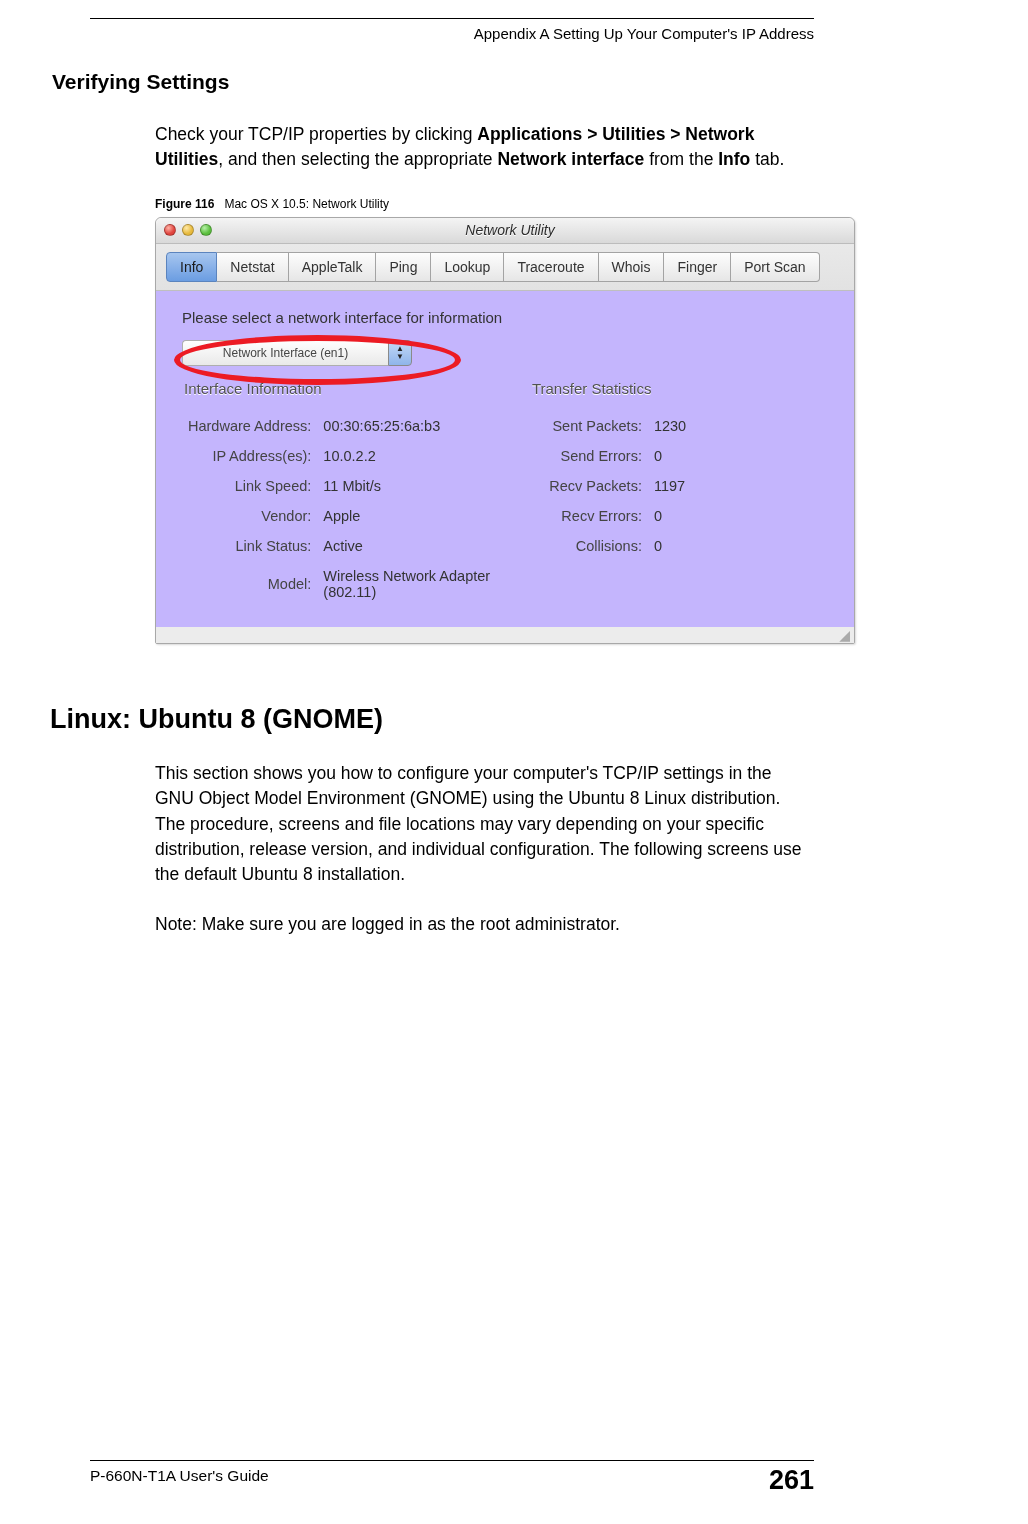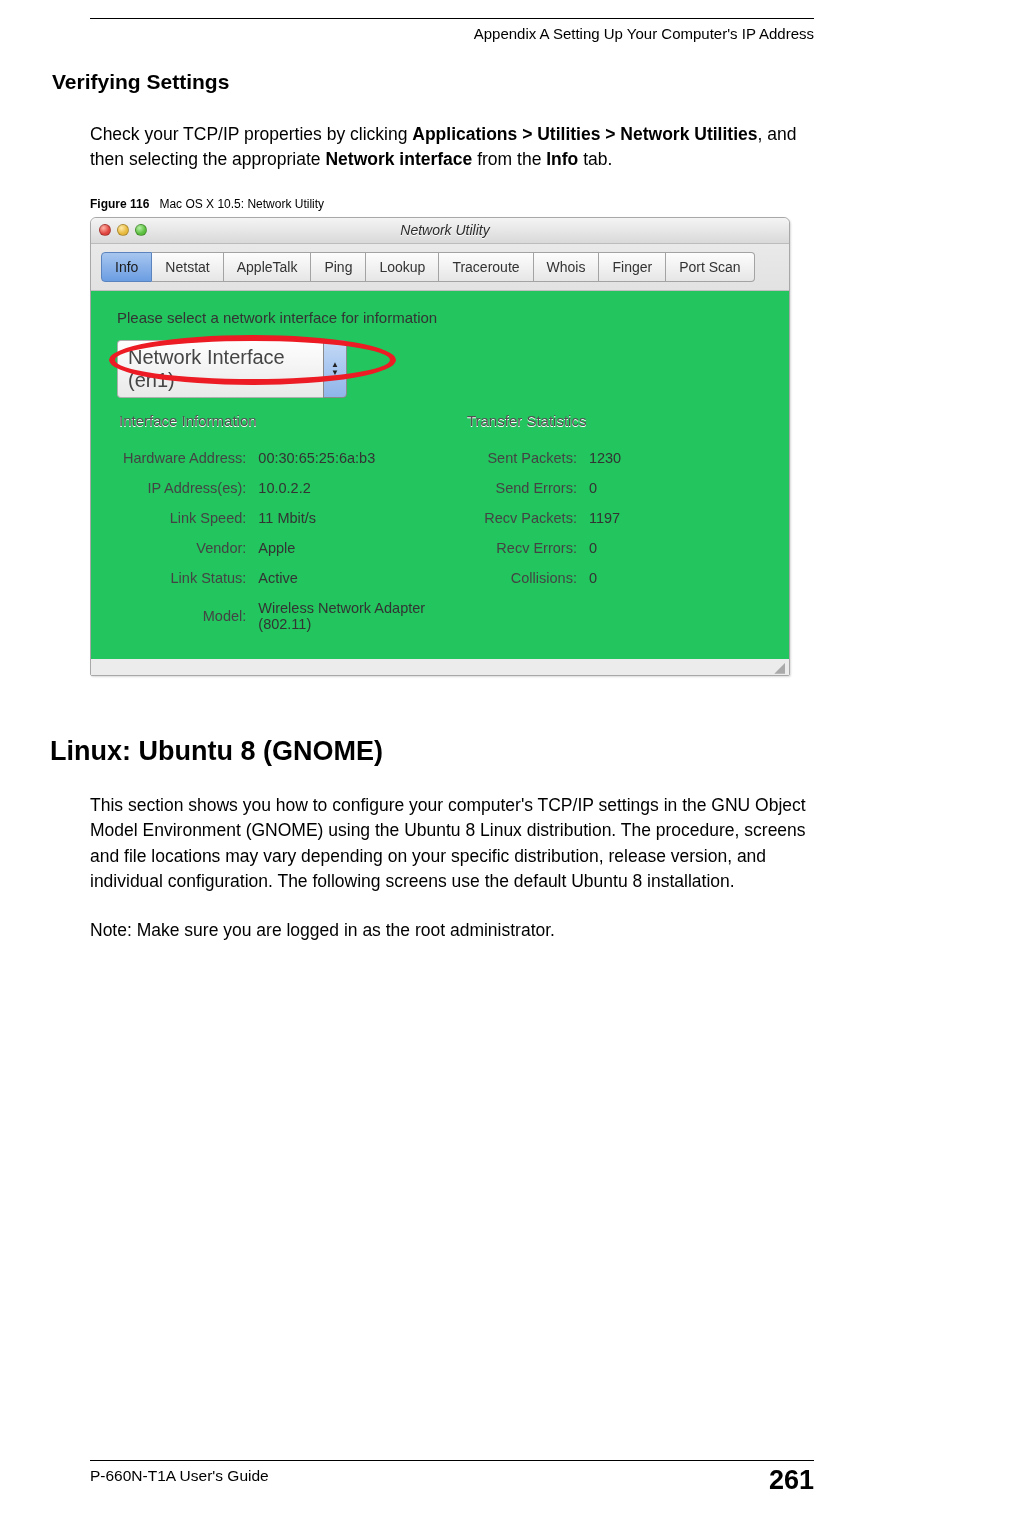--- a/index.html
+++ b/index.html
@@ -24,21 +24,21 @@
   .hdr-text {
     text-align: right;
     font-size: 15px;
     margin-bottom: 28px;
   }
   h2.verifying {
     font-size: 21px;
     font-weight: bold;
     margin: 0 0 28px -38px;
   }
-  .body-indent { }
+  .body-indent { margin-left: 65px; }
   p.para1 {
     font-size: 17.5px;
     line-height: 1.45;
     margin: 0 0 24px 0;
   }
   p.fig-cap {
     font-size: 12px;
     margin: 0 0 6px 0;
   }
   p.fig-cap .fb { font-weight: bold; }
@@ -95,21 +95,21 @@
   .seg-btn:first-child{ border-radius:4px 0 0 4px;}
   .seg-btn:last-child{ border-radius:0 4px 4px 0;}
   .seg-btn.active{
     background:linear-gradient(#a7c6ef,#6b9de2);
     color:#1b1b1b;
     border-color:#5b84be;
   }
   .seg-shadow{height:8px;}
 
   .winbody {
-    background:#22c55e;
+    background:#c4b5fd;
     padding: 18px 26px 20px 26px;
     position:relative;
   }
   .prompt {
     font-size:15px;
     color:#333;
     margin-bottom:14px;
   }
   .iface-select {
     position:relative;
@@ -117,22 +117,23 @@
     margin-bottom:14px;
     display:flex;
   }
   .iface-select .selbox{
     flex:1;
     border:1px solid #aeaeae;
     border-right:none;
     background:linear-gradient(#fefefe,#e9e9e9);
     border-radius:4px 0 0 4px;
     padding:5px 10px;
-    font-size:20px;
+    font-size:12px;
     color:#454545;
+    text-align:center;
   }
   .iface-select .arrows{
     width:24px;
     border:1px solid #8a8a8a;
     border-radius:0 4px 4px 0;
     background:linear-gradient(#c3d9f6,#8fb5ea);
     display:flex;
     flex-direction:column;
     align-items:center;
     justify-content:center;

